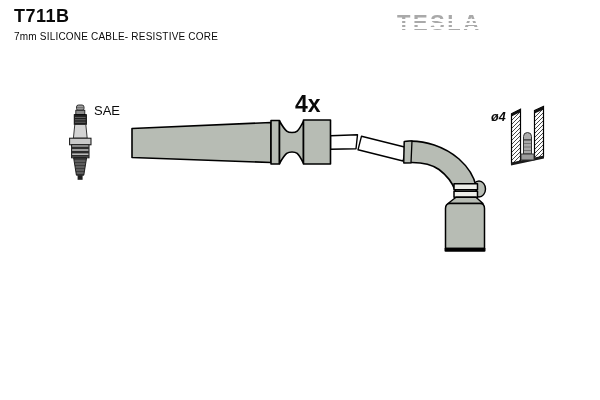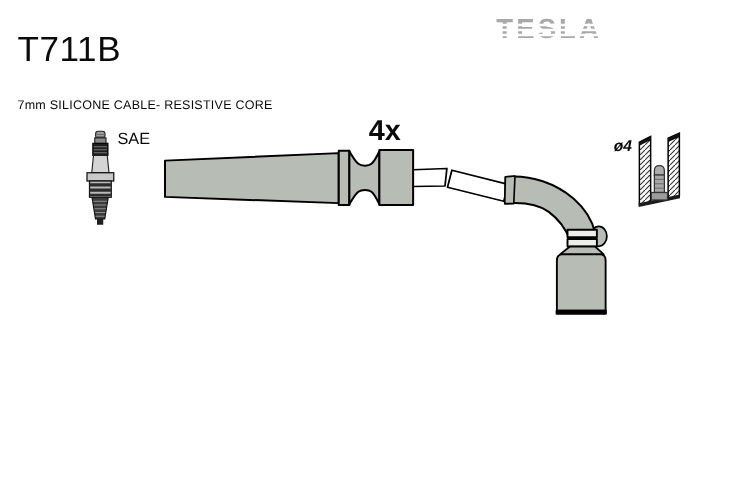--- a/index.html
+++ b/index.html
@@ -12,26 +12,26 @@
     --plug-metal:#b9b9b9;
     --plug-dark:#1e1e1e;
     --pin-gray:#a8a8a8;
   }
   html,body{margin:0;padding:0;background:#fff;}
   .canvas{
     position:relative;width:600px;height:400px;background:#ffffff;
     overflow:hidden;font-family:"Liberation Sans",sans-serif;
   }
   .part-number{
-    position:absolute;left:14px;top:24px;
-    font-size:28px;font-weight:normal;letter-spacing:.5px;color:var(--text-black);
+    position:absolute;left:14px;top:6px;
+    font-size:18px;font-weight:bold;letter-spacing:.5px;color:var(--text-black);
   }
   .part-desc{
     position:absolute;left:14px;top:31px;
-    font-size:10px;letter-spacing:.2px;color:var(--text-black);margin-top:48px;
+    font-size:10px;letter-spacing:.2px;color:var(--text-black);
   }
   .brand-logo{
     position:absolute;left:397px;top:10px;width:95px;height:24px;
   }
   .brand-logo .word{
     font-size:22px;font-weight:bold;letter-spacing:2.5px;
     color:var(--logo-gray);font-family:"Liberation Sans",sans-serif;
   }
   .brand-logo .stripe{
     position:absolute;left:0;width:100%;height:1.7px;background:#ffffff;

